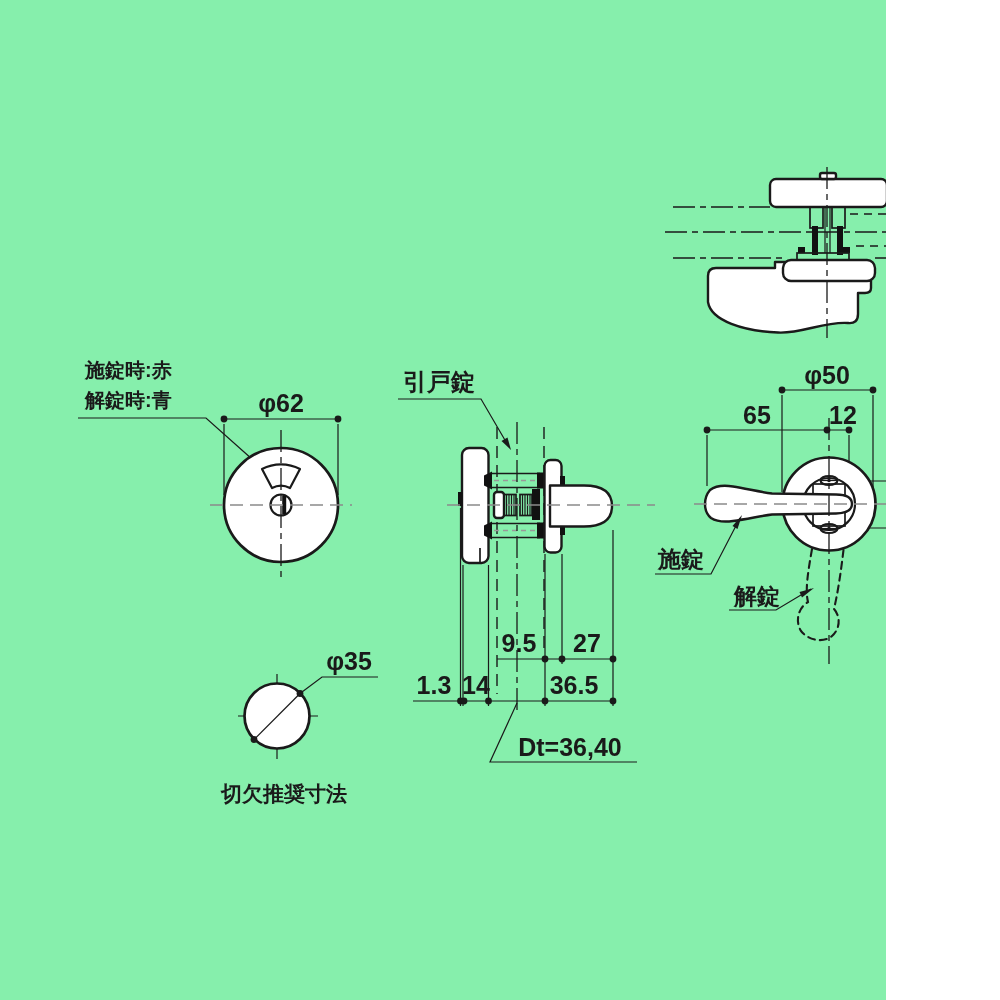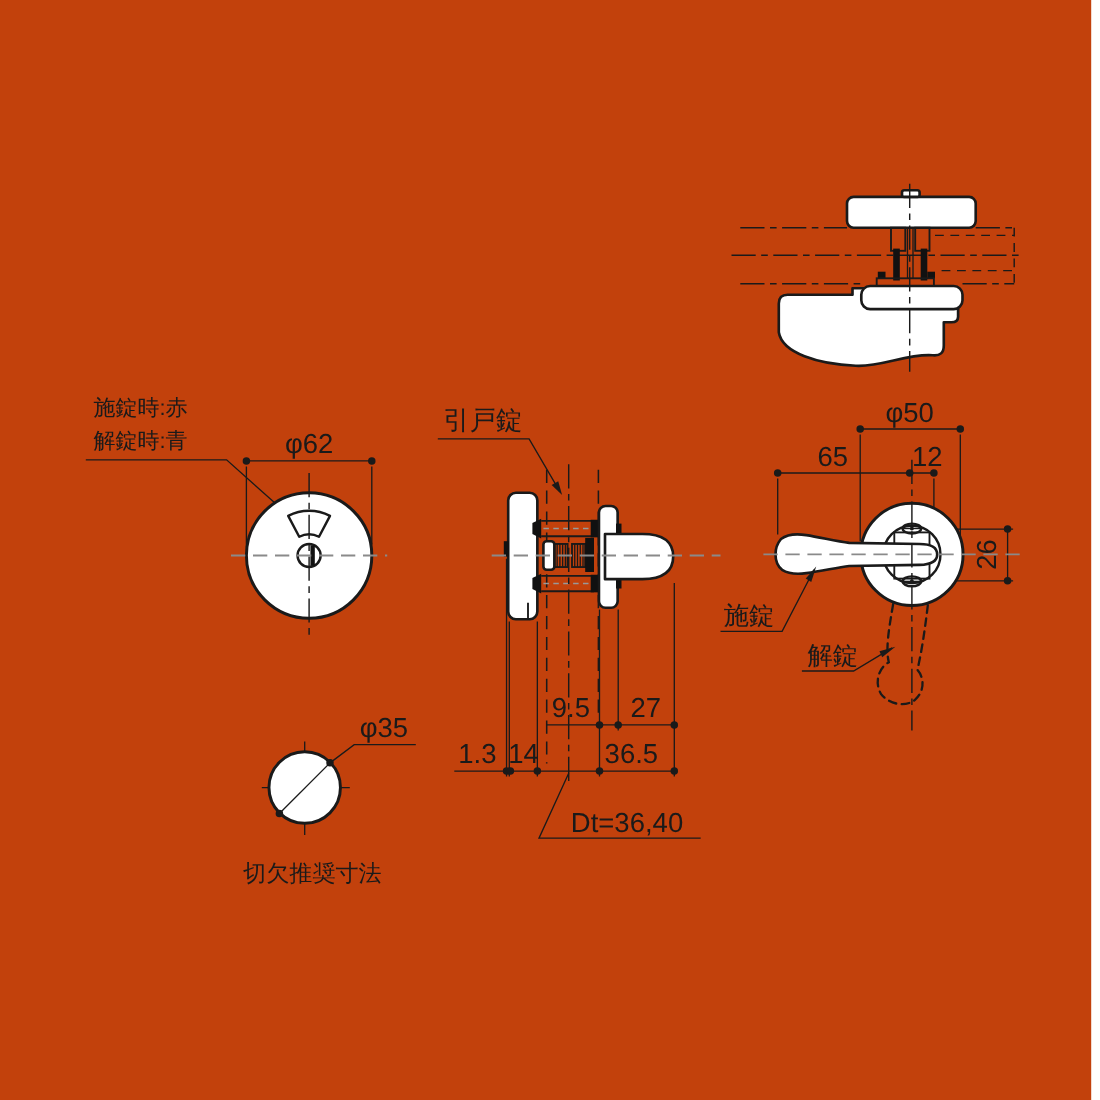--- a/index.html
+++ b/index.html
@@ -1,16 +1,16 @@
 <!DOCTYPE html>
 <html><head>
 <meta charset="utf-8">
 <style>
   html,body{margin:0;padding:0;background:#ffffff;}
-  .stage{width:992px;height:1000px;position:relative;background:#c2410c;overflow:hidden;}
+  .stage{width:886px;height:1000px;position:relative;background:#86efac;overflow:hidden;font-weight:bold;}
   svg{display:block;}
   
   .o   {fill:#ffffff;stroke:#1a1a1a;stroke-width:2.4;stroke-linejoin:round;stroke-linecap:round;}
   .ob  {fill:#ffffff;stroke:#1a1a1a;stroke-width:2.7;stroke-linejoin:round;}
   .on  {fill:none;stroke:#1a1a1a;stroke-width:2.2;stroke-linejoin:round;stroke-linecap:round;}
   .t   {fill:none;stroke:#1a1a1a;stroke-width:1.2;}
   .t16 {fill:none;stroke:#1a1a1a;stroke-width:1.7;}
   .blk {fill:#111111;stroke:none;}
   .dash{fill:none;stroke:#1a1a1a;stroke-width:1.4;stroke-dasharray:12 7;}
   .dash2{fill:none;stroke:#1a1a1a;stroke-width:1.3;stroke-dasharray:8 6;}

